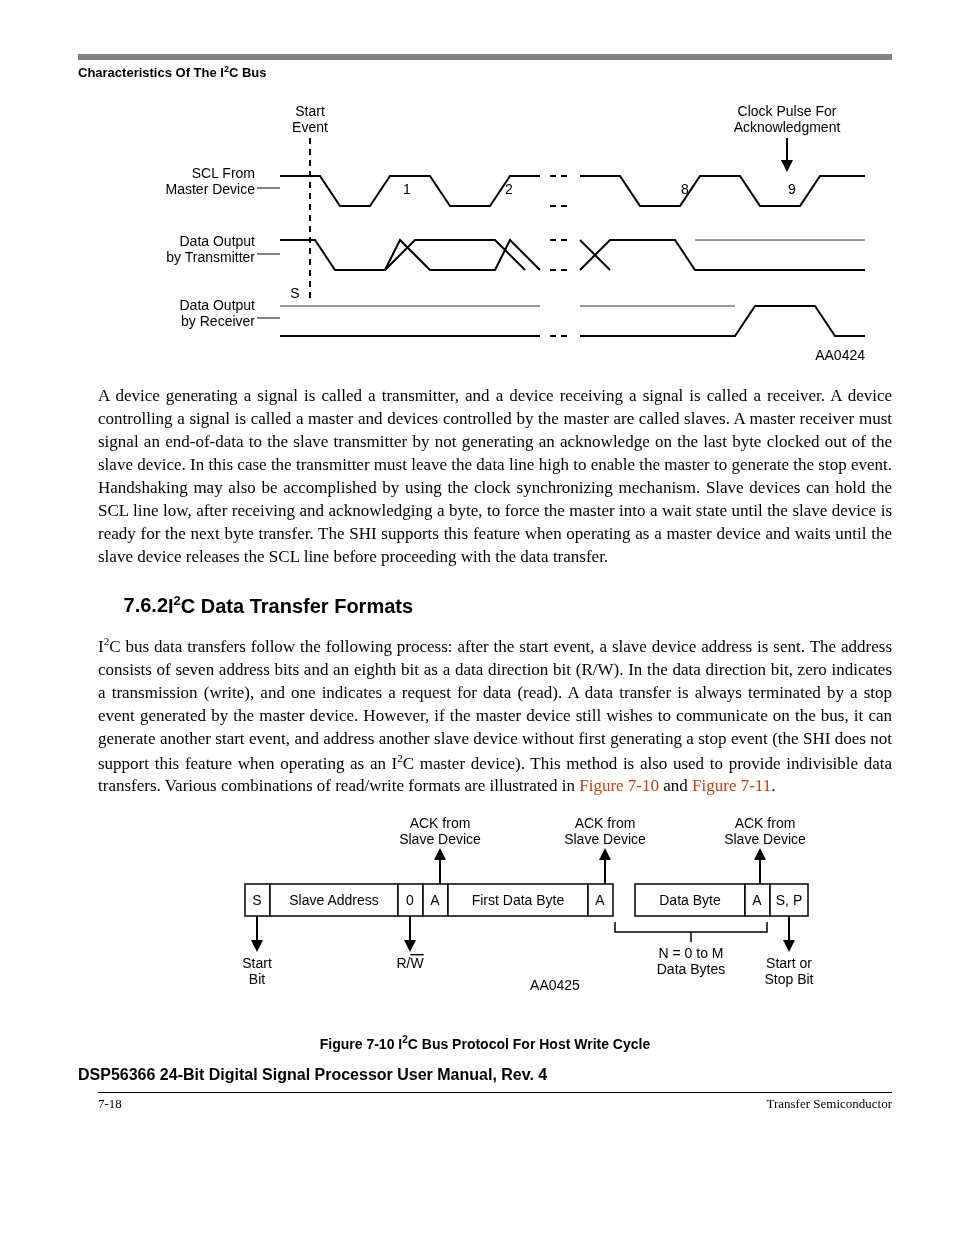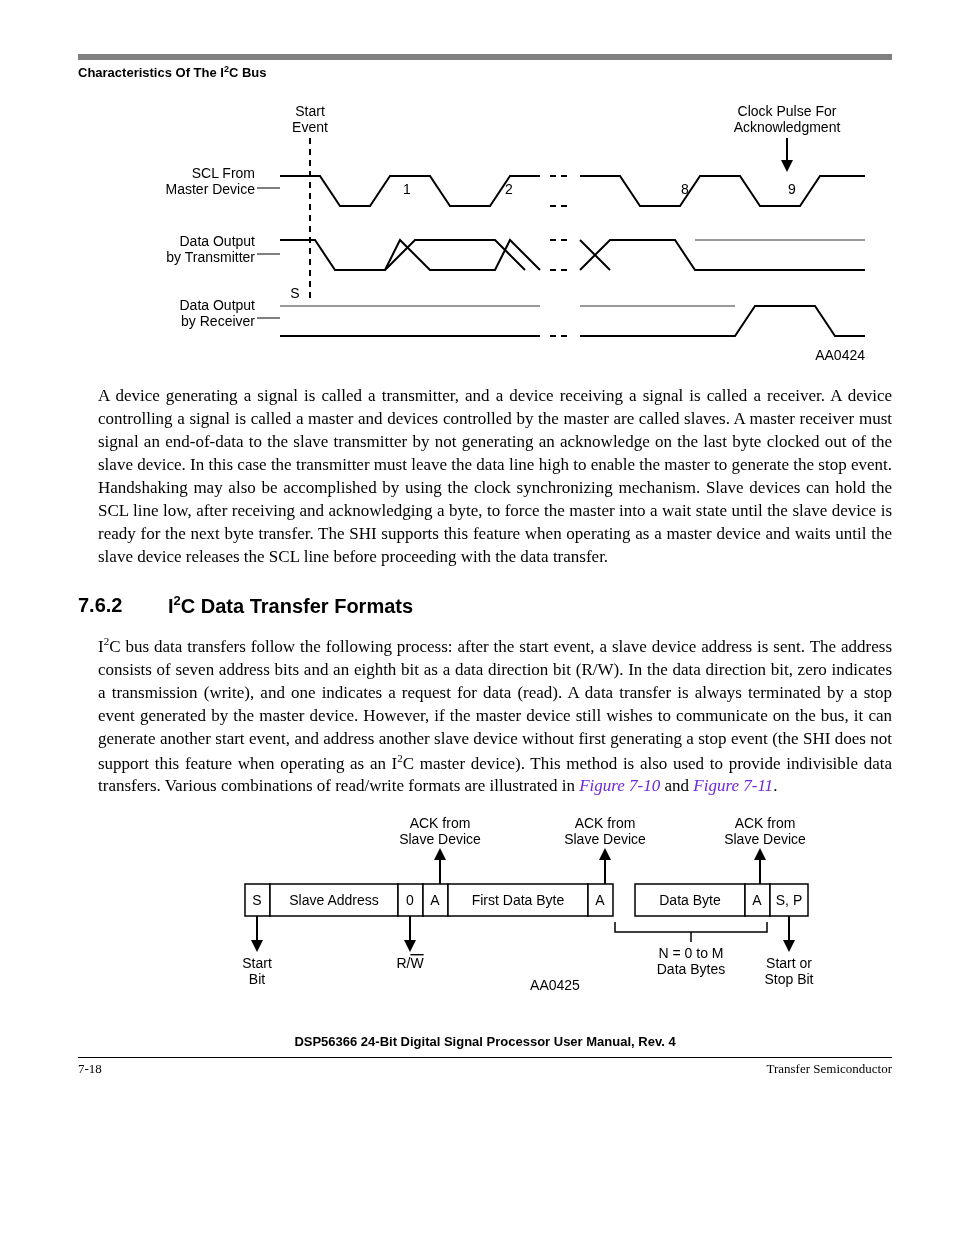--- a/index.html
+++ b/index.html
@@ -45,38 +45,38 @@
     margin-bottom: 16px;
     margin-left: 20px;
   }
   .body-text sup { font-size: 11px; vertical-align: super; }
   .section-heading {
     font-family: Arial, Helvetica, sans-serif;
     font-weight: bold;
     font-size: 20px;
     margin: 24px 0 12px 0;
   }
-  .section-heading .num { display:inline-block; width: 90px; }
+  .section-heading .num { display:inline-block; width: 90px; text-align: right; }
   .section-heading sup { font-size: 13px; }
-  a.xref { color: #6d28d9; text-decoration: none; font-style: italic; }
+  a.xref { color: #c2410c; text-decoration: none; }
   .footer-title {
-    text-align: center;
-    font-family: Arial, Helvetica, sans-serif;
-    font-weight: bold;
-    font-size: 13px;
+    font-family: Arial, Helvetica, sans-serif;
+    font-weight: bold;
+    font-size: 16px;
     margin-top: 4px;
     margin-bottom: 8px;
   }
   .footer-row {
     display: flex;
     justify-content: space-between;
     font-size: 13px;
     border-top: 1px solid #000;
     padding-top: 3px;
     font-family: "Times New Roman", serif;
+    margin-left: 20px;
   }
   svg text {
     font-family: Arial, Helvetica, sans-serif;
     font-size: 14px;
     fill: #000;
   }
 </style>
 </head>
 <body>
 
@@ -201,19 +201,22 @@
     <text x="536" y="160" text-anchor="middle">Data Bytes</text>
 
     <line x1="634" y1="102" x2="634" y2="132" stroke="#000" stroke-width="2"></line>
     <polygon points="634,138 628,126 640,126" fill="#000"></polygon>
     <text x="634" y="154" text-anchor="middle">Start or</text>
     <text x="634" y="170" text-anchor="middle">Stop Bit</text>
 
     <text x="400" y="176" text-anchor="middle" font-size="12">AA0425</text>
   </svg>
 
+  <div class="caption">
+    <span>Figure 7-10  I</span><sup>2</sup><span>C Bus Protocol For Host Write Cycle</span>
+  </div>
 
   <div class="footer-title">DSP56366 24-Bit Digital Signal Processor User Manual, Rev. 4</div>
   <div class="footer-row">
     <span>7-18</span>
     <span>Transfer Semiconductor</span>
   </div>
 </div>
 
 </body></html>

